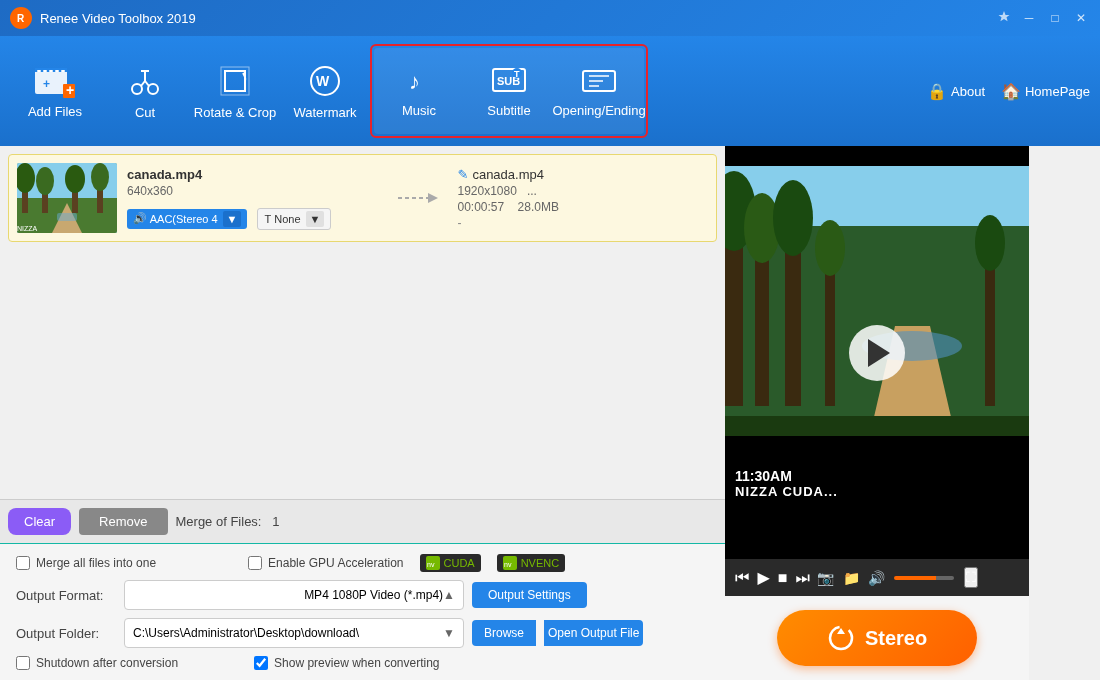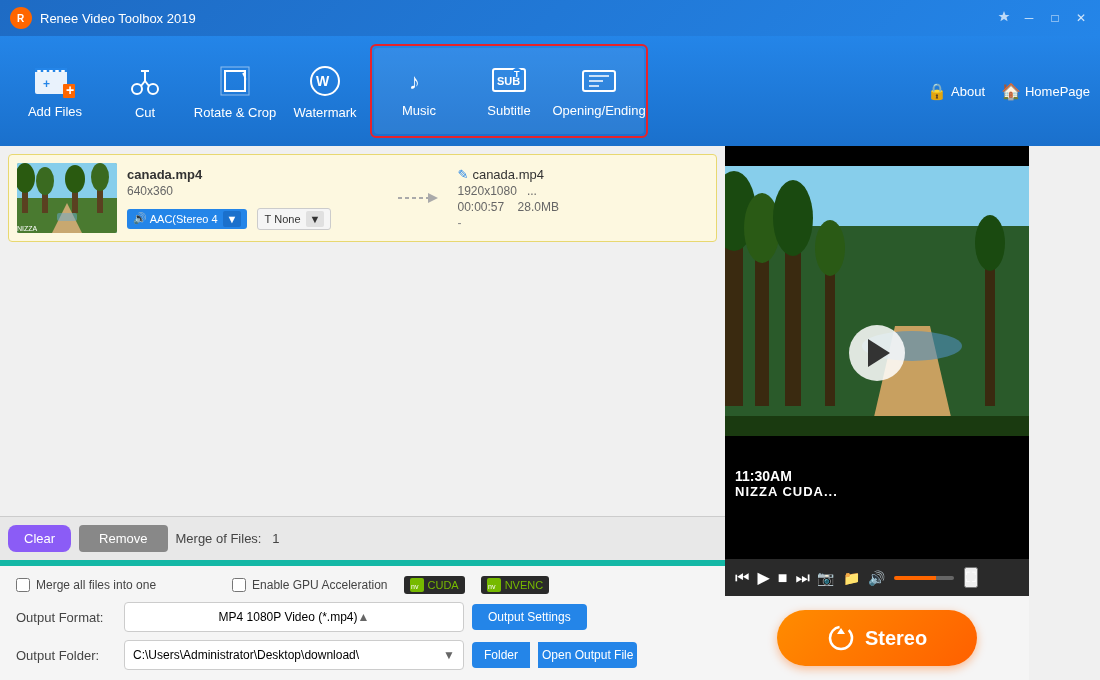--- a/index.html
+++ b/index.html
@@ -212,21 +212,21 @@
       font-size: 13px;
     }
     .file-count { font-size: 13px; color: #444; }
     .sort-section { margin-left: auto; display: flex; align-items: center; gap: 8px; font-size: 13px; color: #444; }
     .sort-item { cursor: pointer; color: #333; }
     .sort-item.active { color: #2485e8; }
 
     
     .settings-area {
       background: #f5f5f5;
-      border-top: 6px solid #14b8a6;
+      border-top: 1px solid #14b8a6;
       padding: 10px 16px;
     }
     .settings-row {
       display: flex;
       align-items: center;
       gap: 16px;
       margin-bottom: 8px;
     }
     .settings-row:last-child { margin-bottom: 0; }
     .checkbox-label {
@@ -260,21 +260,21 @@
       flex: 1;
       height: 30px;
       border: 1px solid #ccc;
       border-radius: 4px;
       padding: 0 8px;
       font-size: 12px;
       background: white;
       cursor: pointer;
       display: flex;
       align-items: center;
-      justify-content: center;
+      justify-content: flex-end;
     }
     .output-settings-btn {
       background: #2485e8;
       color: white;
       border: none;
       padding: 6px 16px;
       border-radius: 4px;
       cursor: pointer;
       font-size: 12px;
       white-space: nowrap;
@@ -620,21 +620,21 @@
       </span>
     </div>
 
     <div class="settings-area">
 
       <div class="settings-row">
         <label class="checkbox-label">
           <input type="checkbox" style="">
           <span>Merge all files into one</span>
         </label>
-        <label class="checkbox-label" style="margin-left:60px;">
+        <label class="checkbox-label" style="margin-left:76px;">
           <input type="checkbox" style="">
           <span>Enable GPU Acceleration</span>
         </label>
         <div class="gpu-badge">
           <svg width="14" height="14" viewBox="0 0 14 14">
               <rect width="14" height="14" rx="2" fill="#76b900"></rect>
               <text x="1" y="11" font-size="7" fill="white">nv</text>
             </svg>
           <span style="color:#76b900;">CUDA</span>
         </div>
@@ -655,24 +655,34 @@
         </div>
         <button class="output-settings-btn">Output Settings</button>
       </div>
 
       <div class="output-row settings-row">
         <span class="output-label">Output Folder:</span>
         <div class="output-folder-input" style="max-width:340px;">
           <span>C:\Users\Administrator\Desktop\download\</span>
           <span style="color:#666;">▼</span>
         </div>
-        <button class="browse-btn">Folder</button>
+        <button class="browse-btn">Browse</button>
         <button class="open-output-btn">Open Output File</button>
       </div>
 
+      <div class="settings-row">
+        <label class="checkbox-label">
+          <input type="checkbox" style="">
+          <span>Shutdown after conversion</span>
+        </label>
+        <label class="checkbox-label" style="margin-left:60px;">
+          <input type="checkbox" checked="" style="">
+          <span>Show preview when converting</span>
+        </label>
+      </div>
     </div>
   </div>
 
   <div class="right-panel">
     <div class="video-preview">
 
       <svg width="375" height="310" viewBox="0 0 375 310" style="position:absolute;top:0;left:0;">
 
         <rect width="375" height="310" fill="#000"></rect>
 

